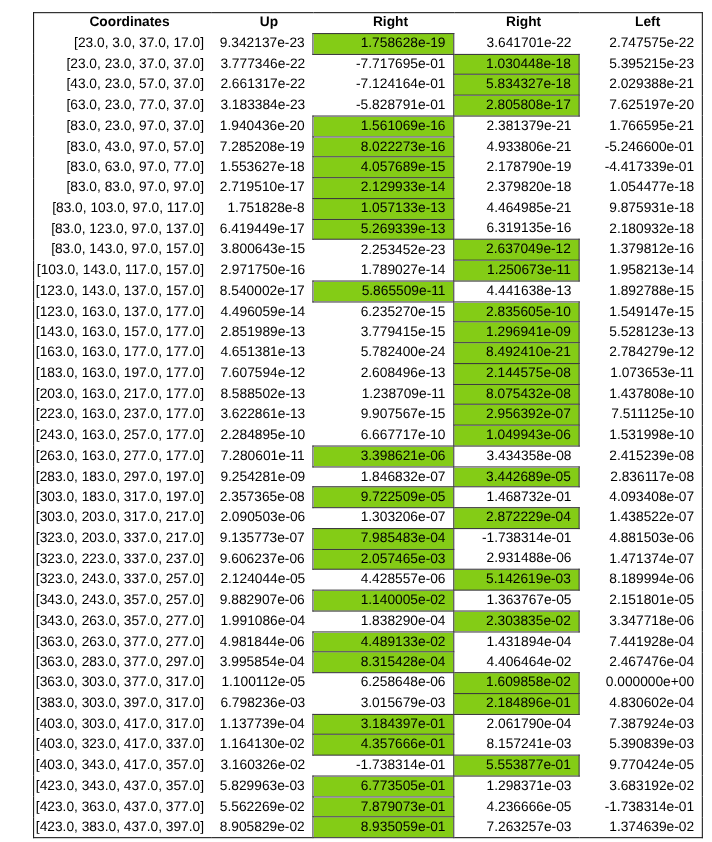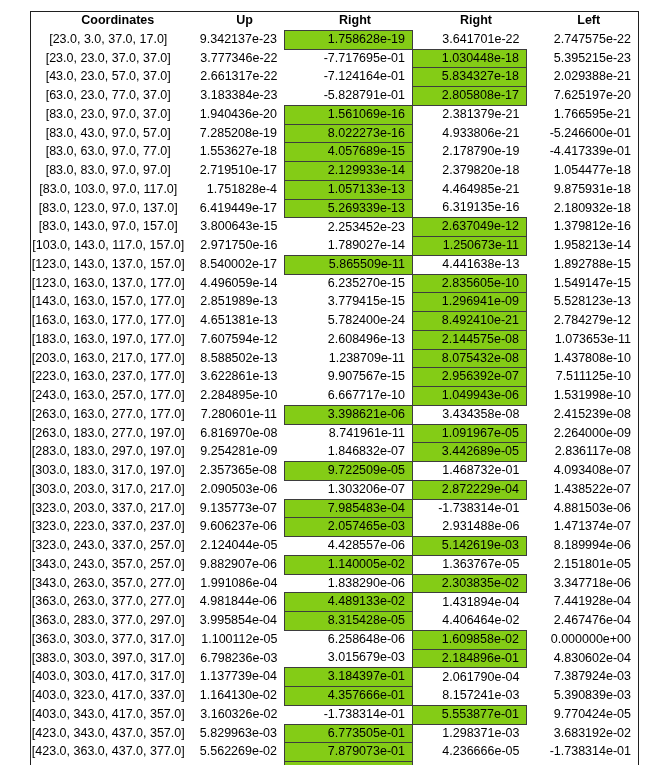--- a/index.html
+++ b/index.html
@@ -31,21 +31,21 @@
     line-height: 17.75px;
     padding: 0;
     white-space: nowrap;
     overflow: hidden;
   }
   th {
     font-weight: bold;
     text-align: center;
     padding-left: 13px;
   }
-  td.coord { text-align: center; padding-right: 6px; }
+  td.coord { text-align: right; padding-right: 6px; }
   td.num   { text-align: right; padding-right: 7px; }
   td.hl {
     background: #84cc16;
     border: 1px solid #3d3d3d;
   }
 </style>
 </head>
 <body>
 
 <div class="figure">
@@ -118,21 +118,21 @@
         </tr>
         <tr>
           <td class="coord">[83.0, 83.0, 97.0, 97.0]</td>
           <td class="num">2.719510e-17</td>
           <td class="num hl">2.129933e-14</td>
           <td class="num">2.379820e-18</td>
           <td class="num">1.054477e-18</td>
         </tr>
         <tr>
           <td class="coord">[83.0, 103.0, 97.0, 117.0]</td>
-          <td class="num">1.751828e-4</td>
+          <td class="num">1.751828e-8</td>
           <td class="num hl">1.057133e-13</td>
           <td class="num">4.464985e-21</td>
           <td class="num">9.875931e-18</td>
         </tr>
         <tr>
           <td class="coord">[83.0, 123.0, 97.0, 137.0]</td>
           <td class="num">6.419449e-17</td>
           <td class="num hl">5.269339e-13</td>
           <td class="num">6.319135e-16</td>
           <td class="num">2.180932e-18</td>
@@ -208,27 +208,20 @@
           <td class="num">1.531998e-10</td>
         </tr>
         <tr>
           <td class="coord">[263.0, 163.0, 277.0, 177.0]</td>
           <td class="num">7.280601e-11</td>
           <td class="num hl">3.398621e-06</td>
           <td class="num">3.434358e-08</td>
           <td class="num">2.415239e-08</td>
         </tr>
         <tr>
-          <td class="coord">[263.0, 183.0, 277.0, 197.0]</td>
-          <td class="num">6.816970e-08</td>
-          <td class="num">8.741961e-11</td>
-          <td class="num hl">1.091967e-05</td>
-          <td class="num">2.264000e-09</td>
-        </tr>
-        <tr>
           <td class="coord">[283.0, 183.0, 297.0, 197.0]</td>
           <td class="num">9.254281e-09</td>
           <td class="num">1.846832e-07</td>
           <td class="num hl">3.442689e-05</td>
           <td class="num">2.836117e-08</td>
         </tr>
         <tr>
           <td class="coord">[303.0, 183.0, 317.0, 197.0]</td>
           <td class="num">2.357365e-08</td>
           <td class="num hl">9.722509e-05</td>
@@ -266,35 +259,35 @@
         <tr>
           <td class="coord">[343.0, 243.0, 357.0, 257.0]</td>
           <td class="num">9.882907e-06</td>
           <td class="num hl">1.140005e-02</td>
           <td class="num">1.363767e-05</td>
           <td class="num">2.151801e-05</td>
         </tr>
         <tr>
           <td class="coord">[343.0, 263.0, 357.0, 277.0]</td>
           <td class="num">1.991086e-04</td>
-          <td class="num">1.838290e-06</td>
+          <td class="num">1.838290e-04</td>
           <td class="num hl">2.303835e-02</td>
           <td class="num">3.347718e-06</td>
         </tr>
         <tr>
           <td class="coord">[363.0, 263.0, 377.0, 277.0]</td>
           <td class="num">4.981844e-06</td>
           <td class="num hl">4.489133e-02</td>
           <td class="num">1.431894e-04</td>
           <td class="num">7.441928e-04</td>
         </tr>
         <tr>
           <td class="coord">[363.0, 283.0, 377.0, 297.0]</td>
           <td class="num">3.995854e-04</td>
-          <td class="num hl">8.315428e-05</td>
+          <td class="num hl">8.315428e-04</td>
           <td class="num">4.406464e-02</td>
           <td class="num">2.467476e-04</td>
         </tr>
         <tr>
           <td class="coord">[363.0, 303.0, 377.0, 317.0]</td>
           <td class="num">1.100112e-05</td>
           <td class="num">6.258648e-06</td>
           <td class="num hl">1.609858e-02</td>
           <td class="num">0.000000e+00</td>
         </tr>

